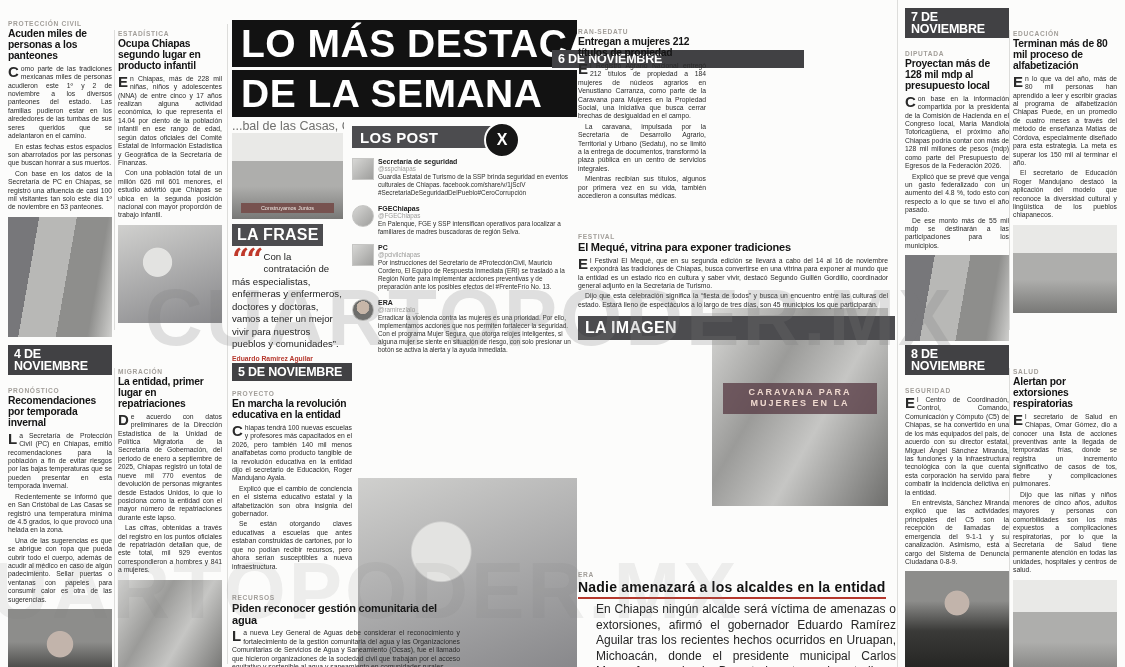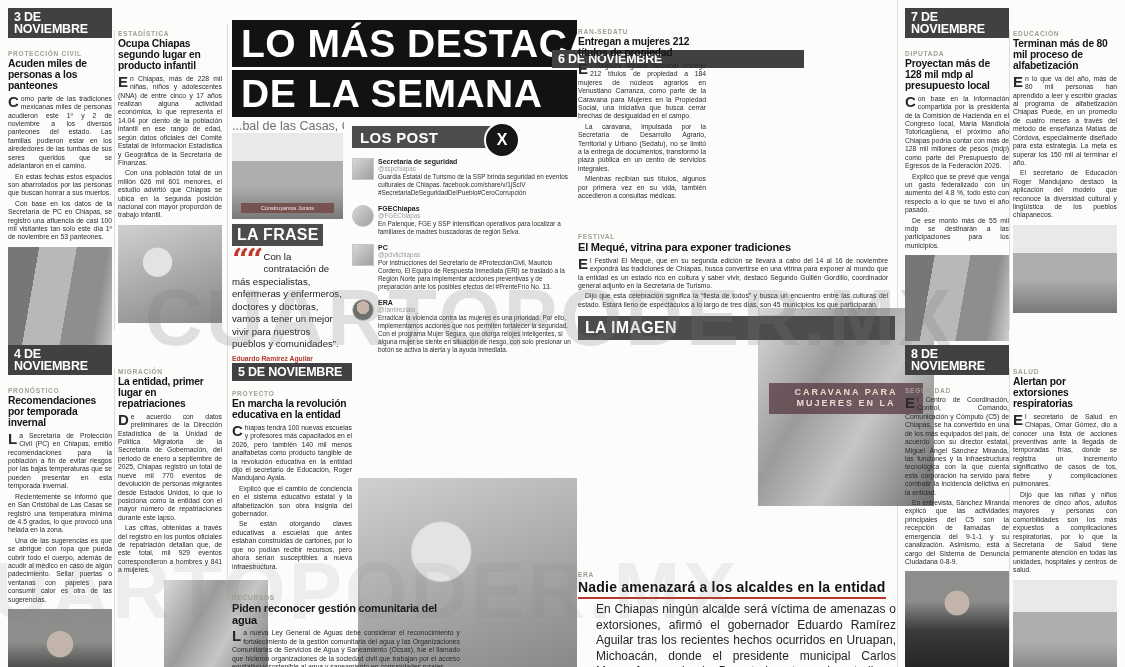--- a/index.html
+++ b/index.html
@@ -11,21 +11,21 @@
            padding:3px 0 3px 6px;line-height:12px;}
   
   .kick{color:#a29e99;font-weight:bold;font-size:6.6px;letter-spacing:0.7px;margin:0 0 2px 0;}
   .hl{font-weight:bold;font-size:10.3px;line-height:1.06;letter-spacing:-0.2px;color:#141414;margin:0 0 3px 0;}
   .bd{font-size:6.8px;line-height:1.24;text-align:justify;color:#2a2a2a;}
   .bd p{margin:0 0 2px 0;}
   .bd p.ind{text-indent:7px;}
   .bd p.lead::first-letter{float:left;font-size:15px;line-height:11px;font-weight:bold;padding:1px 2px 0 0;}
   
   .ph{position:relative;overflow:hidden;background:#b5b5b3;}
-  .ph-a{background:linear-gradient(120deg,#d9d9d7 0%,#9b9b99 35%,#c6c6c4 60%,#6e6e6c 100%);margin-left:46px;}
+  .ph-a{background:linear-gradient(120deg,#d9d9d7 0%,#9b9b99 35%,#c6c6c4 60%,#6e6e6c 100%);}
   .ph-b{background:radial-gradient(circle at 38% 38%,#e3e3e1 0 16%,rgba(0,0,0,0) 17%),linear-gradient(160deg,#d0d0ce,#87878a);}
   .ph-c{background:linear-gradient(180deg,#e9e9e7 0 32%,#aeaeac 32% 62%,#787876 100%);}
   .ph-d{background:radial-gradient(circle at 50% 32%,#c2b4ab 0 14%,rgba(0,0,0,0) 15%),linear-gradient(180deg,#8d8d8b 0 30%,#3a3a38 60%,#242422);}
   .ph-e{background:linear-gradient(100deg,#77777a 0 25%,#b8b8b6 25% 55%,#8e8e8c 55% 80%,#cfcfcd);}
   
   .mastbar{background:#121212;color:#fff;font-weight:bold;font-size:39px;letter-spacing:0.5px;
            line-height:47px;padding-left:9px;white-space:nowrap;overflow:hidden;}
   
   .lbl{background:#4c4c4f;color:#fff;font-weight:bold;letter-spacing:0.3px;}
   
@@ -62,21 +62,20 @@
 <div id="page">
 
   <div class="vrule" style="left:114px;top:30px;height:300px;"></div>
   <div class="vrule" style="left:114px;top:368px;height:299px;"></div>
   <div class="vrule" style="left:227px;top:24px;height:640px;"></div>
   <div class="vrule" style="left:897px;top:0;height:667px;"></div>
   <div class="vrule" style="left:1009px;top:30px;height:300px;"></div>
   <div class="vrule" style="left:1009px;top:368px;height:299px;"></div>
 
   <div class="abs" style="left:8px;top:8px;width:104px;">
-    <div class="dbanner">3 DE NOVIEMBRE</div>
     <div style="height:12px;"></div>
     <div>
       <p class="kick">PROTECCIÓN CIVIL</p>
       <h2 class="hl">Acuden miles de personas a los panteones</h2>
       <div class="bd">
         <p class="lead">Como parte de las tradiciones mexicanas miles de personas acudieron este 1º y 2 de noviembre a los diversos panteones del estado. Las familias pudieron estar en los alrededores de las tumbas de sus seres queridos que se adelantaron en el camino.</p>
         <p class="ind">En estas fechas estos espacios son abarrotados por las personas que buscan honrar a sus muertos.</p>
         <p class="ind">Con base en los datos de la Secretaría de PC en Chiapas, se registró una afluencia de casi 100 mil visitantes tan solo este día 1º de noviembre en 53 panteones.</p>
       </div>
       <div class="ph ph-e" style="width:104px;height:120px;margin-top:5px;"></div>

